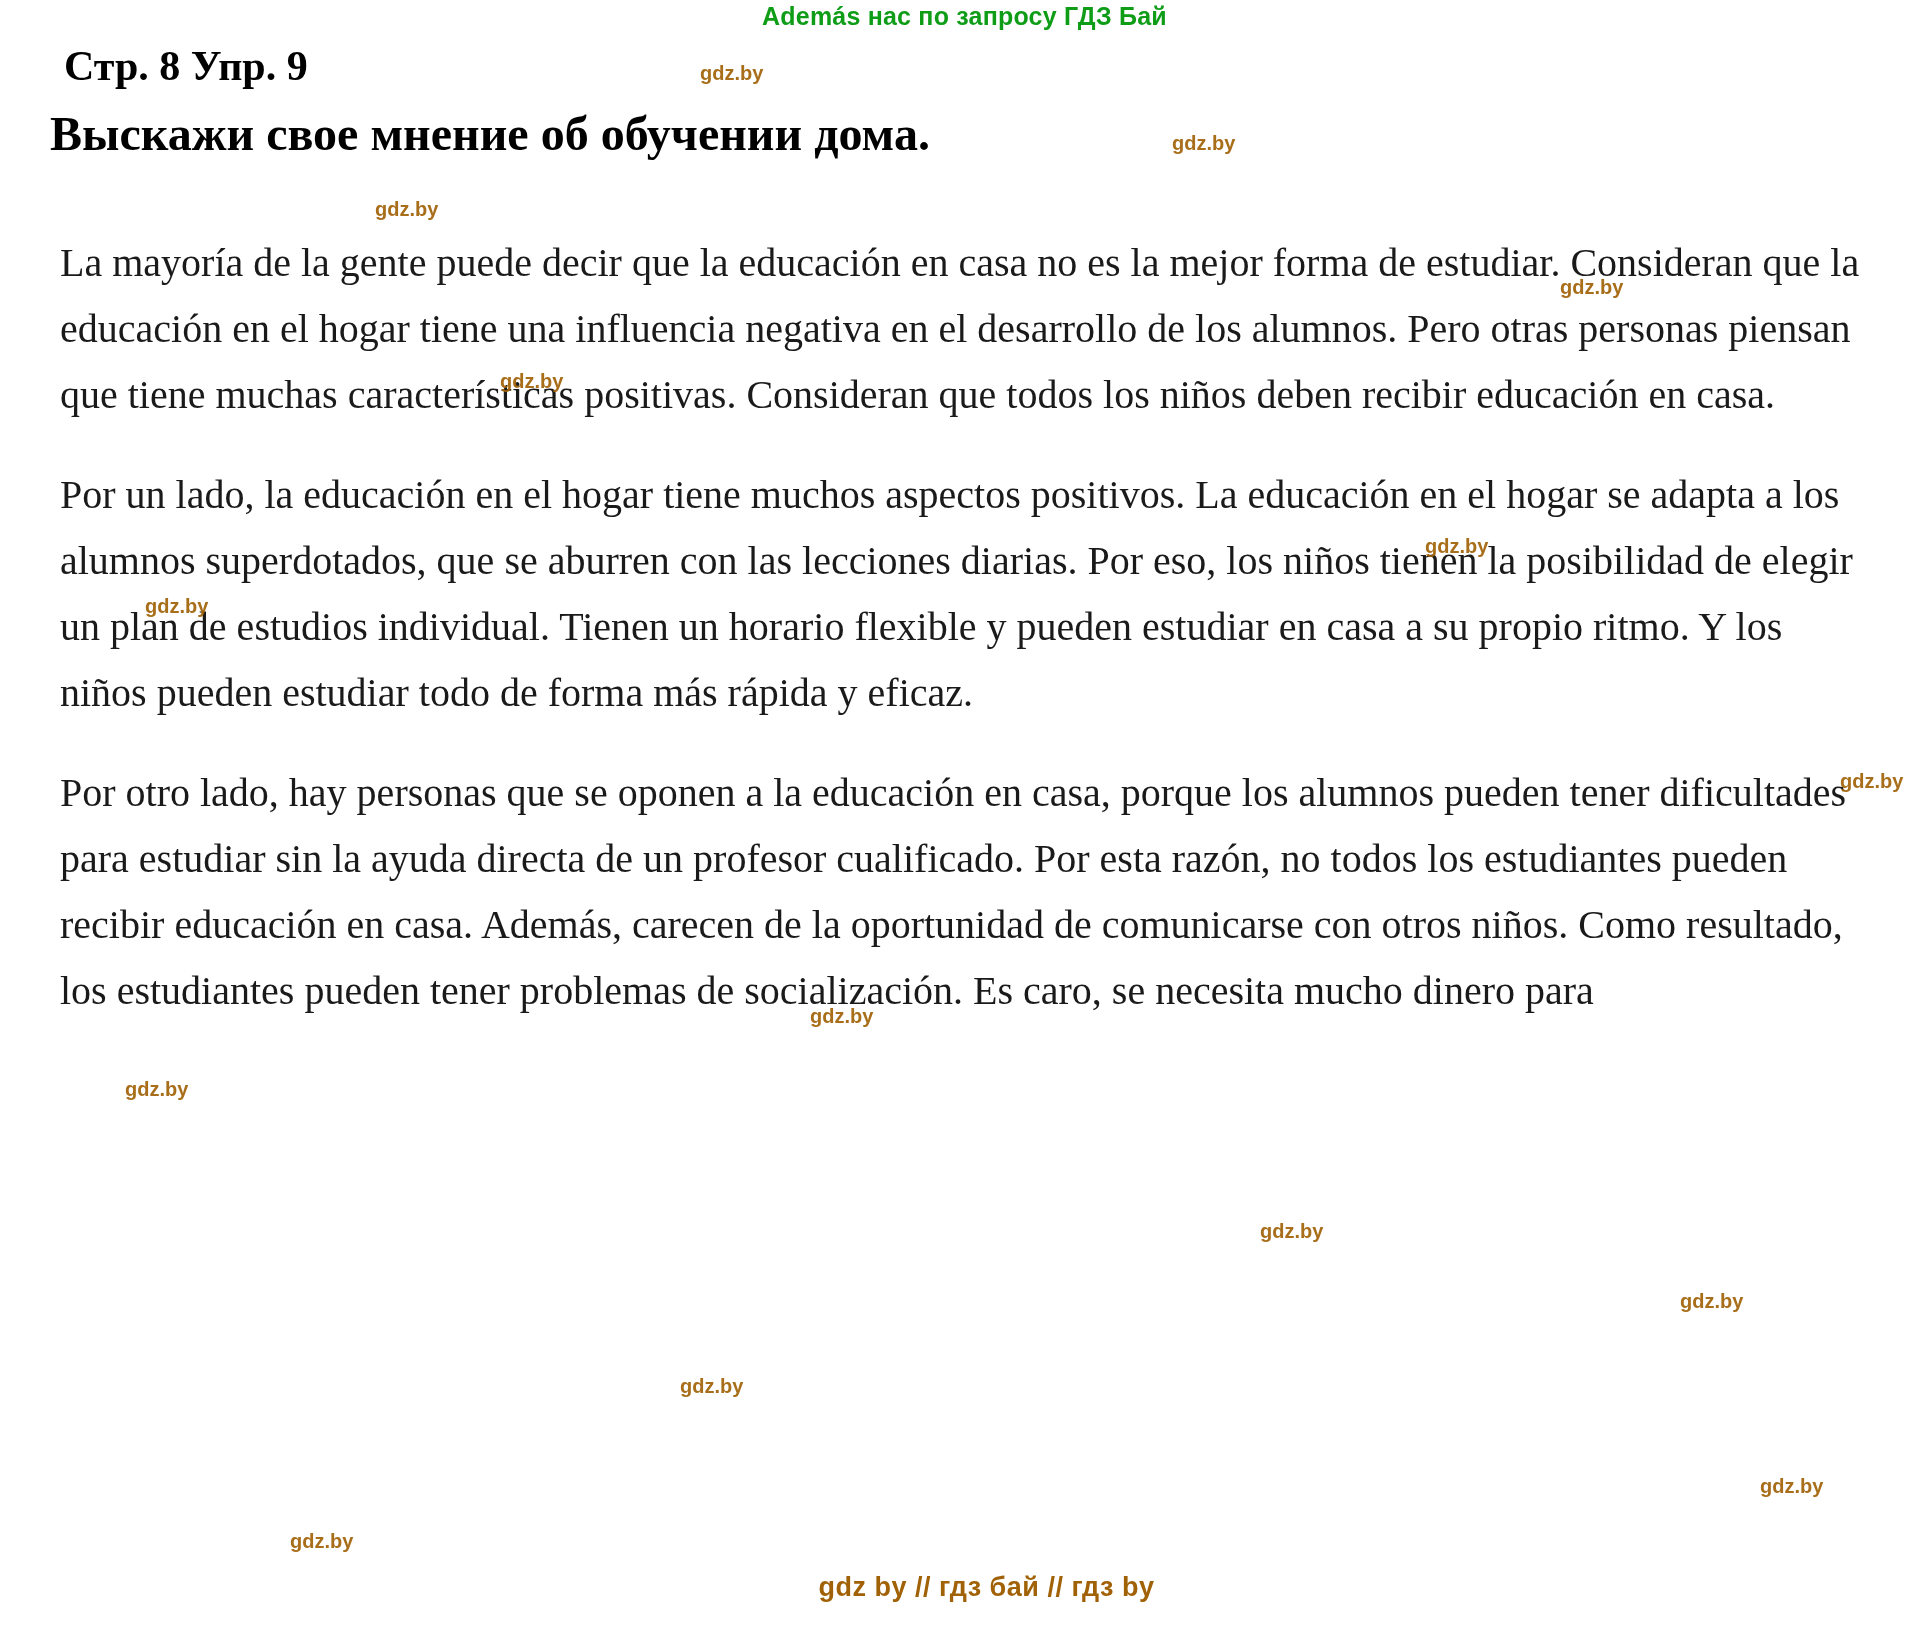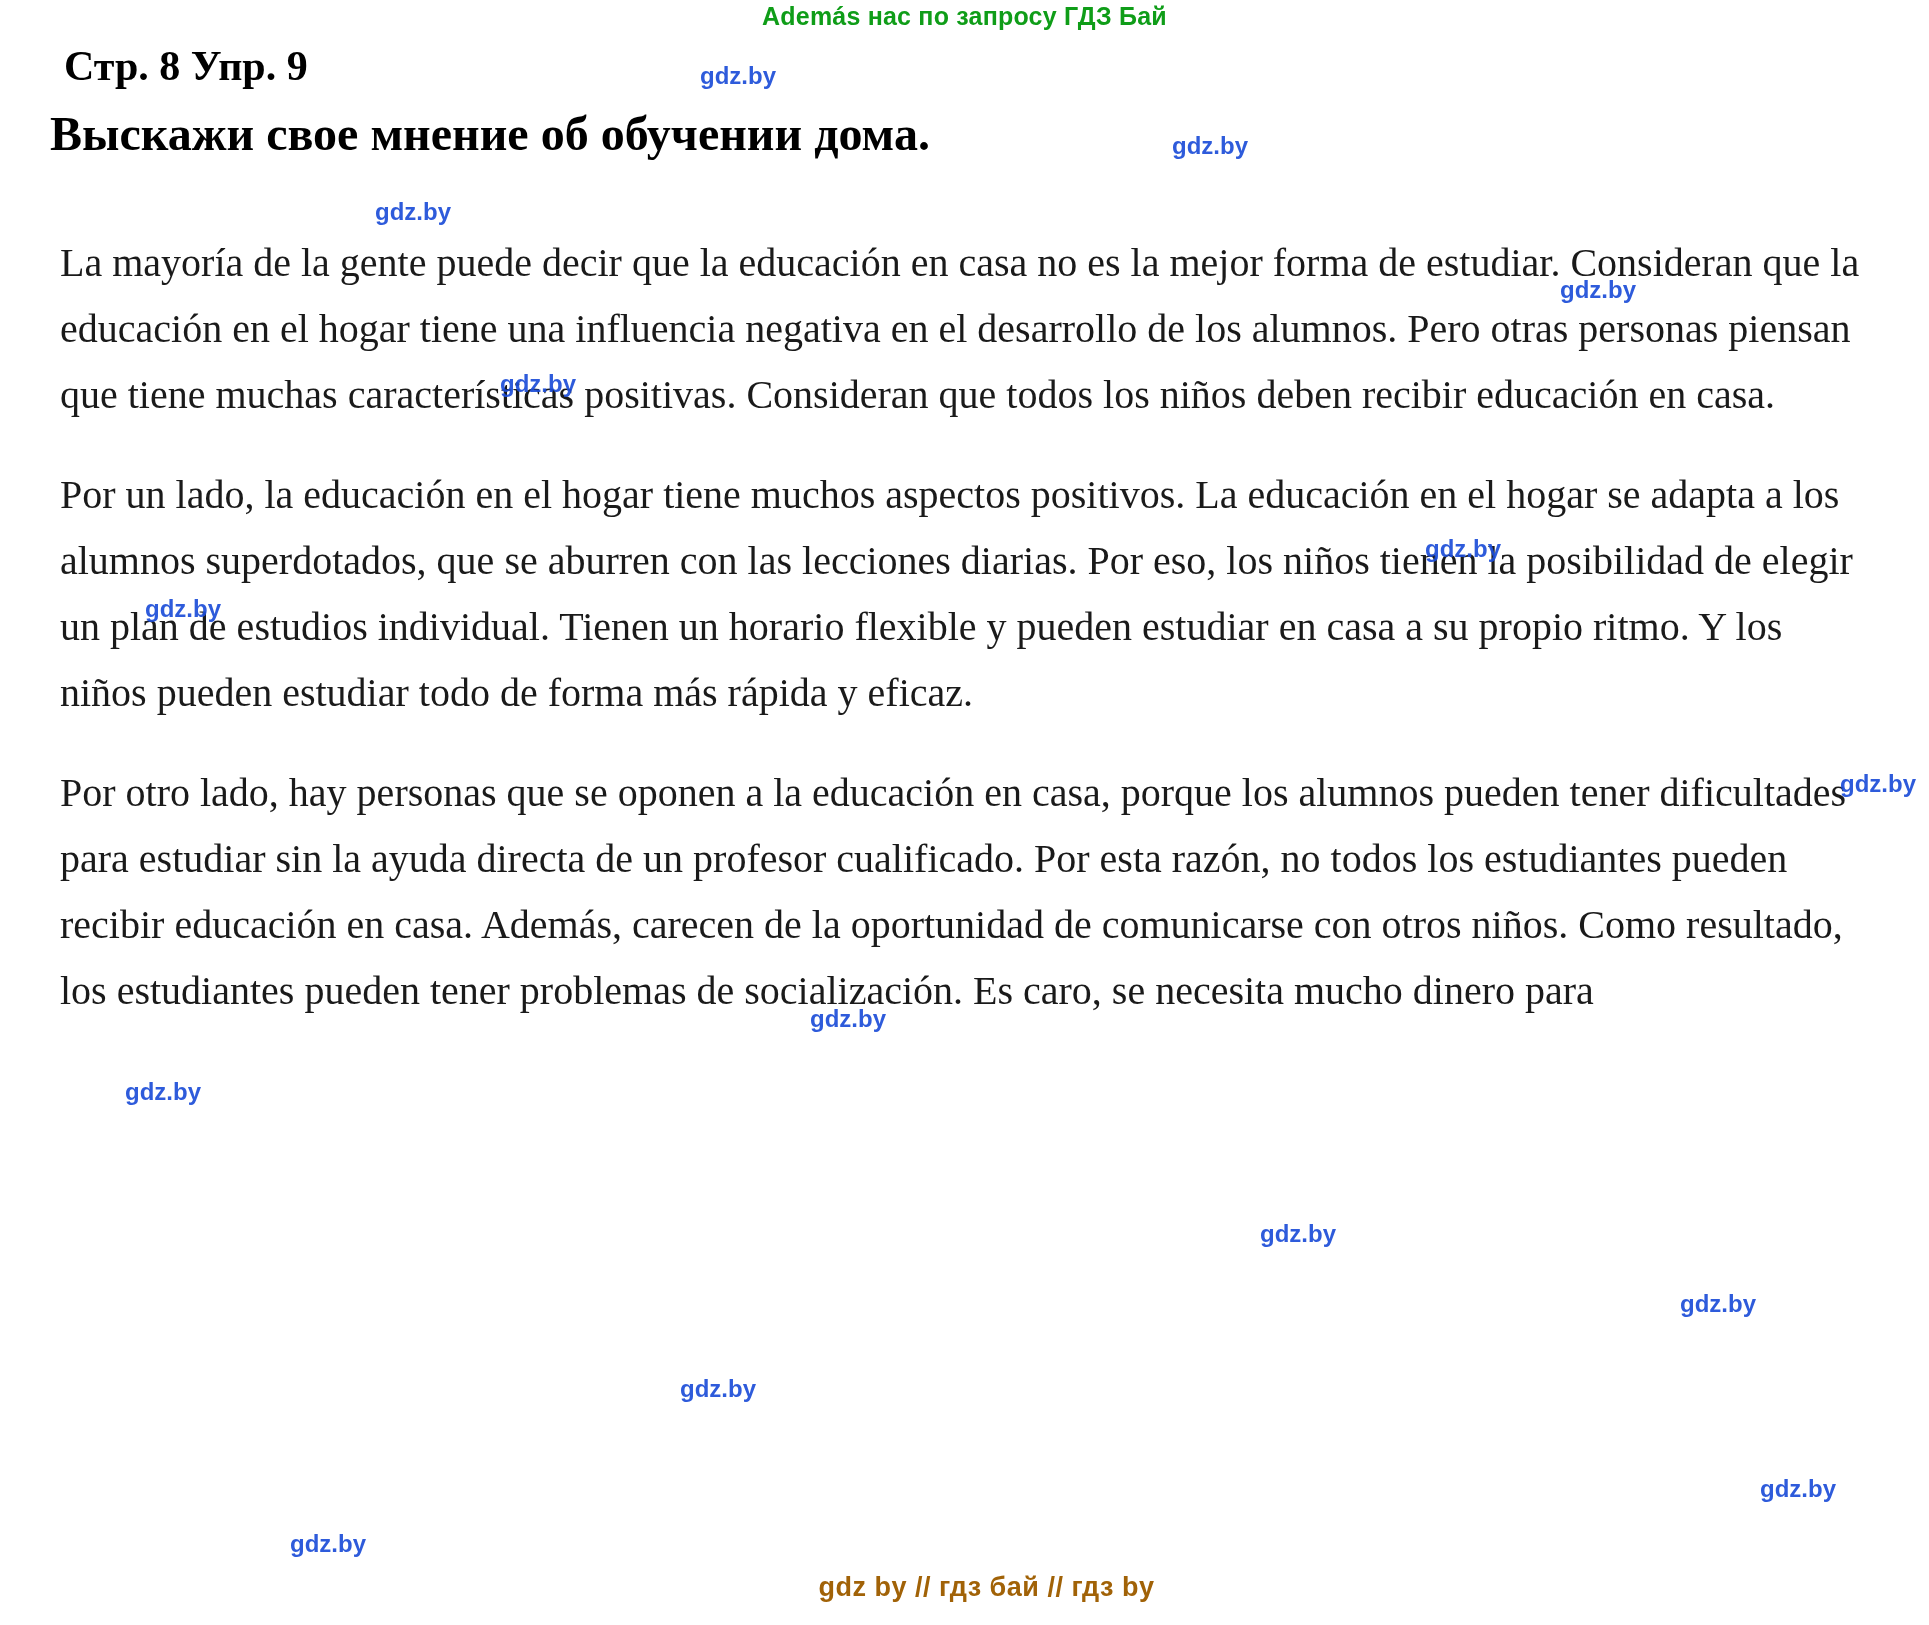--- a/index.html
+++ b/index.html
@@ -73,23 +73,23 @@
     font-family: "Liberation Sans", sans-serif;
     font-size: 27px;
     font-weight: bold;
     color: #a16207;
     letter-spacing: 0.5px;
     margin-left: 22px;
   }
   .wm {
     position: absolute;
     font-family: "Liberation Sans", sans-serif;
-    font-size: 24px;
+    font-size: 20px;
     font-weight: bold;
-    color: #1d4ed8;
+    color: #a16207;
     opacity: 0.92;
     pointer-events: none;
     white-space: nowrap;
   }
 </style>
 </head>
 <body>
 
 <div class="page">
 

